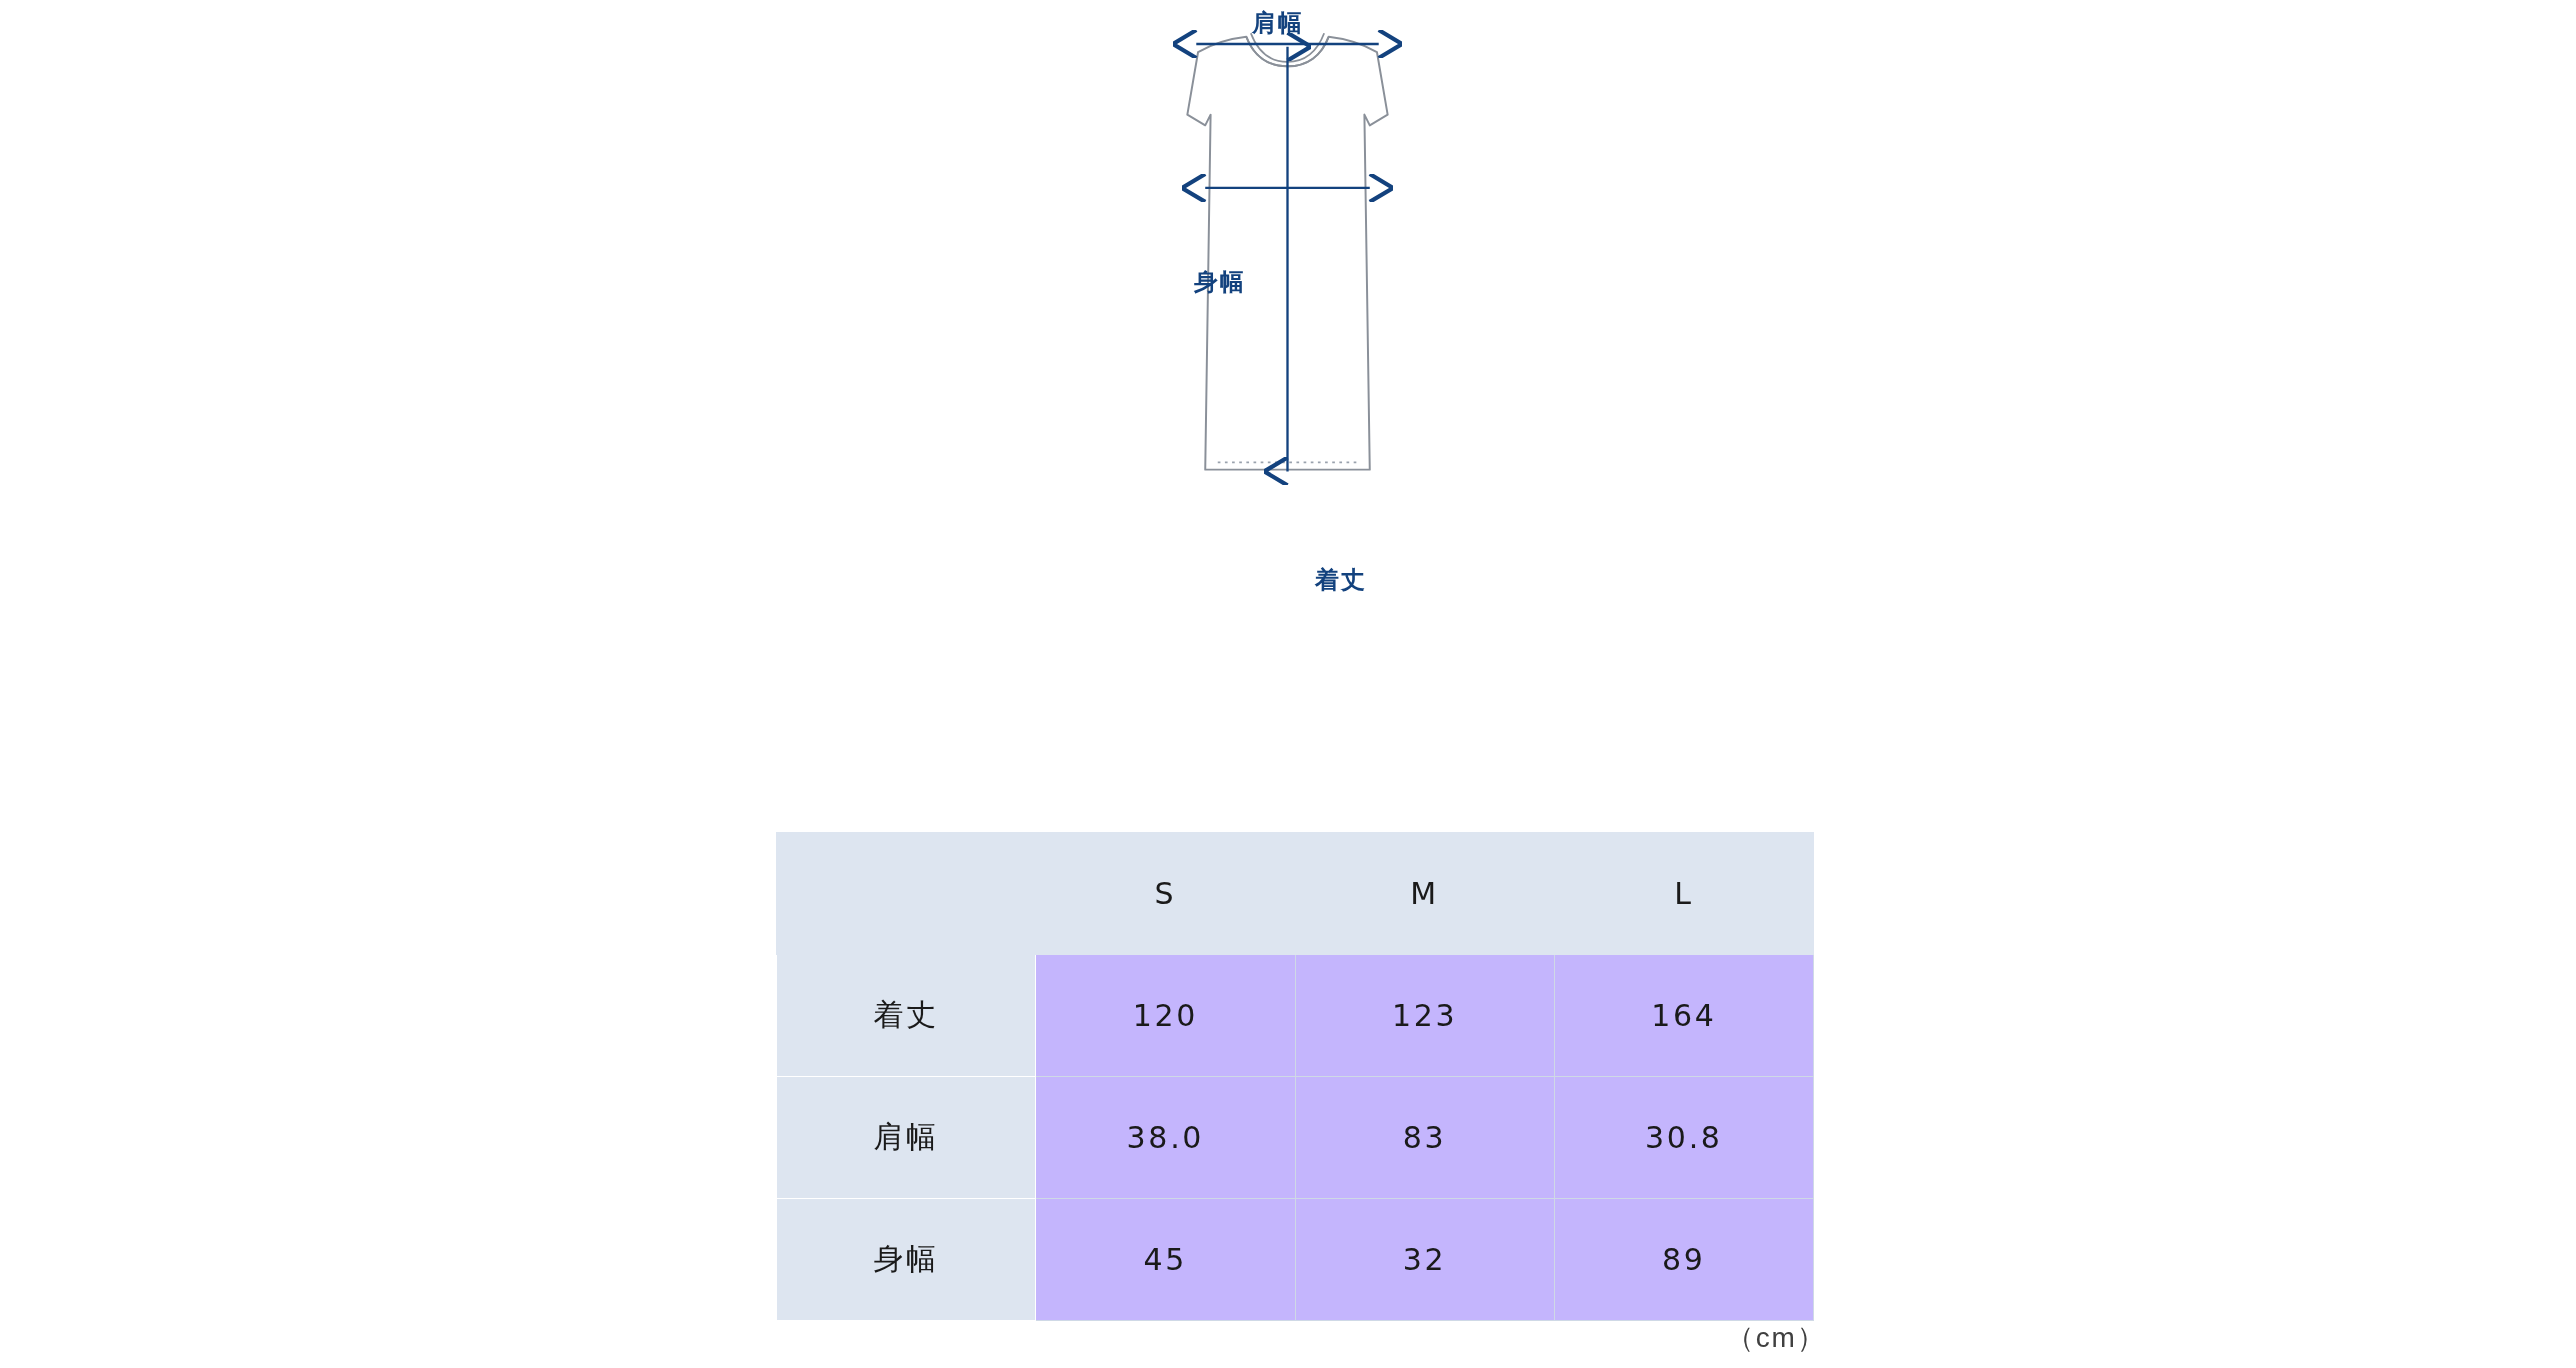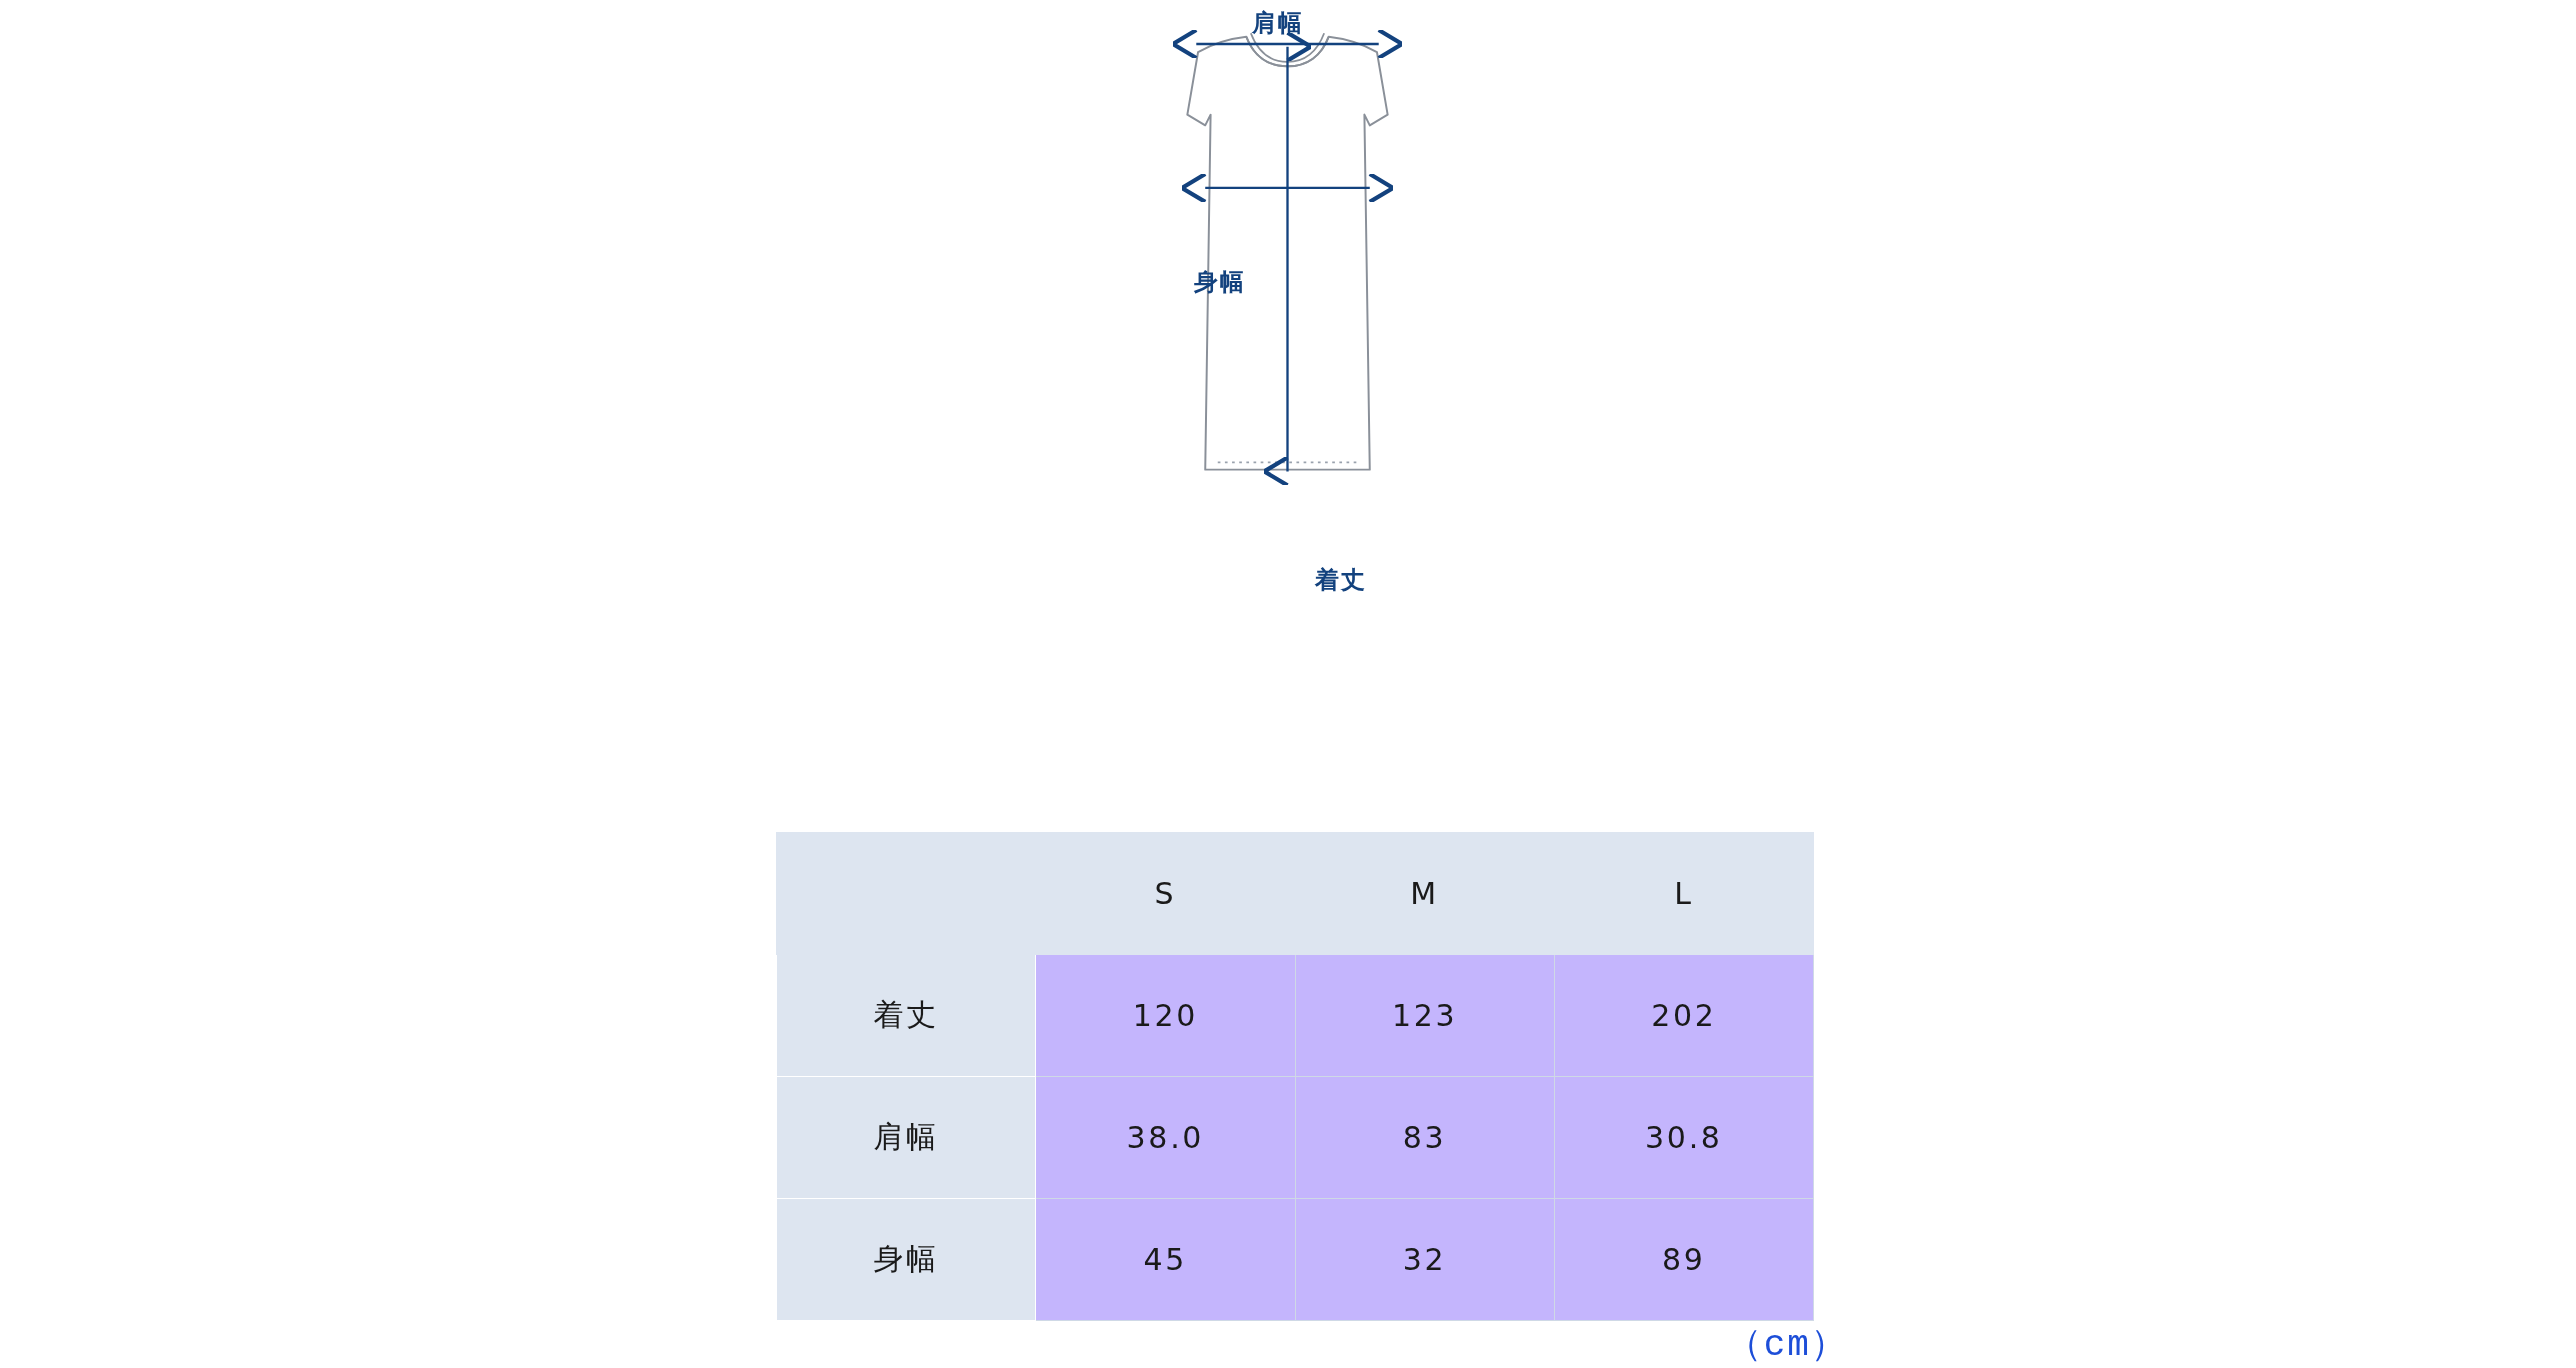--- a/index.html
+++ b/index.html
@@ -80,24 +80,24 @@
     background: #c4b5fd;
     border: 0.9px solid #cfd9e6;
   }
   thead th { border: 0.9px solid #dde5f0; }
   tbody th { border: 0.9px solid #ffffff; }
 
   #unit-note {
     position: absolute;
     left: 1726px;
     top: 1319px;
-    font-size: 36px;
+    font-size: 28px;
     letter-spacing: 1.8px;
-    color: #1d4ed8;
-    font-family: Liberation Mono, monospace;
+    color: #404040;
+    font-family: Liberation Sans, sans-serif;
   }
 </style>
 </head>
 <body>
 
 <div id="diagram-area">
 
   <svg id="garment-svg" viewBox="0 0 520 920">
 
     <g fill="#ffffff" stroke="#8a9099" stroke-width="2.2" stroke-linejoin="round">
@@ -157,21 +157,21 @@
         <th>S</th>
         <th>M</th>
         <th>L</th>
       </tr>
     </thead>
     <tbody>
       <tr>
         <th>着丈</th>
         <td>120</td>
         <td>123</td>
-        <td>202</td>
+        <td>164</td>
       </tr>
       <tr>
         <th>肩幅</th>
         <td>38.0</td>
         <td>83</td>
         <td>30.8</td>
       </tr>
       <tr>
         <th>身幅</th>
         <td>45</td>

